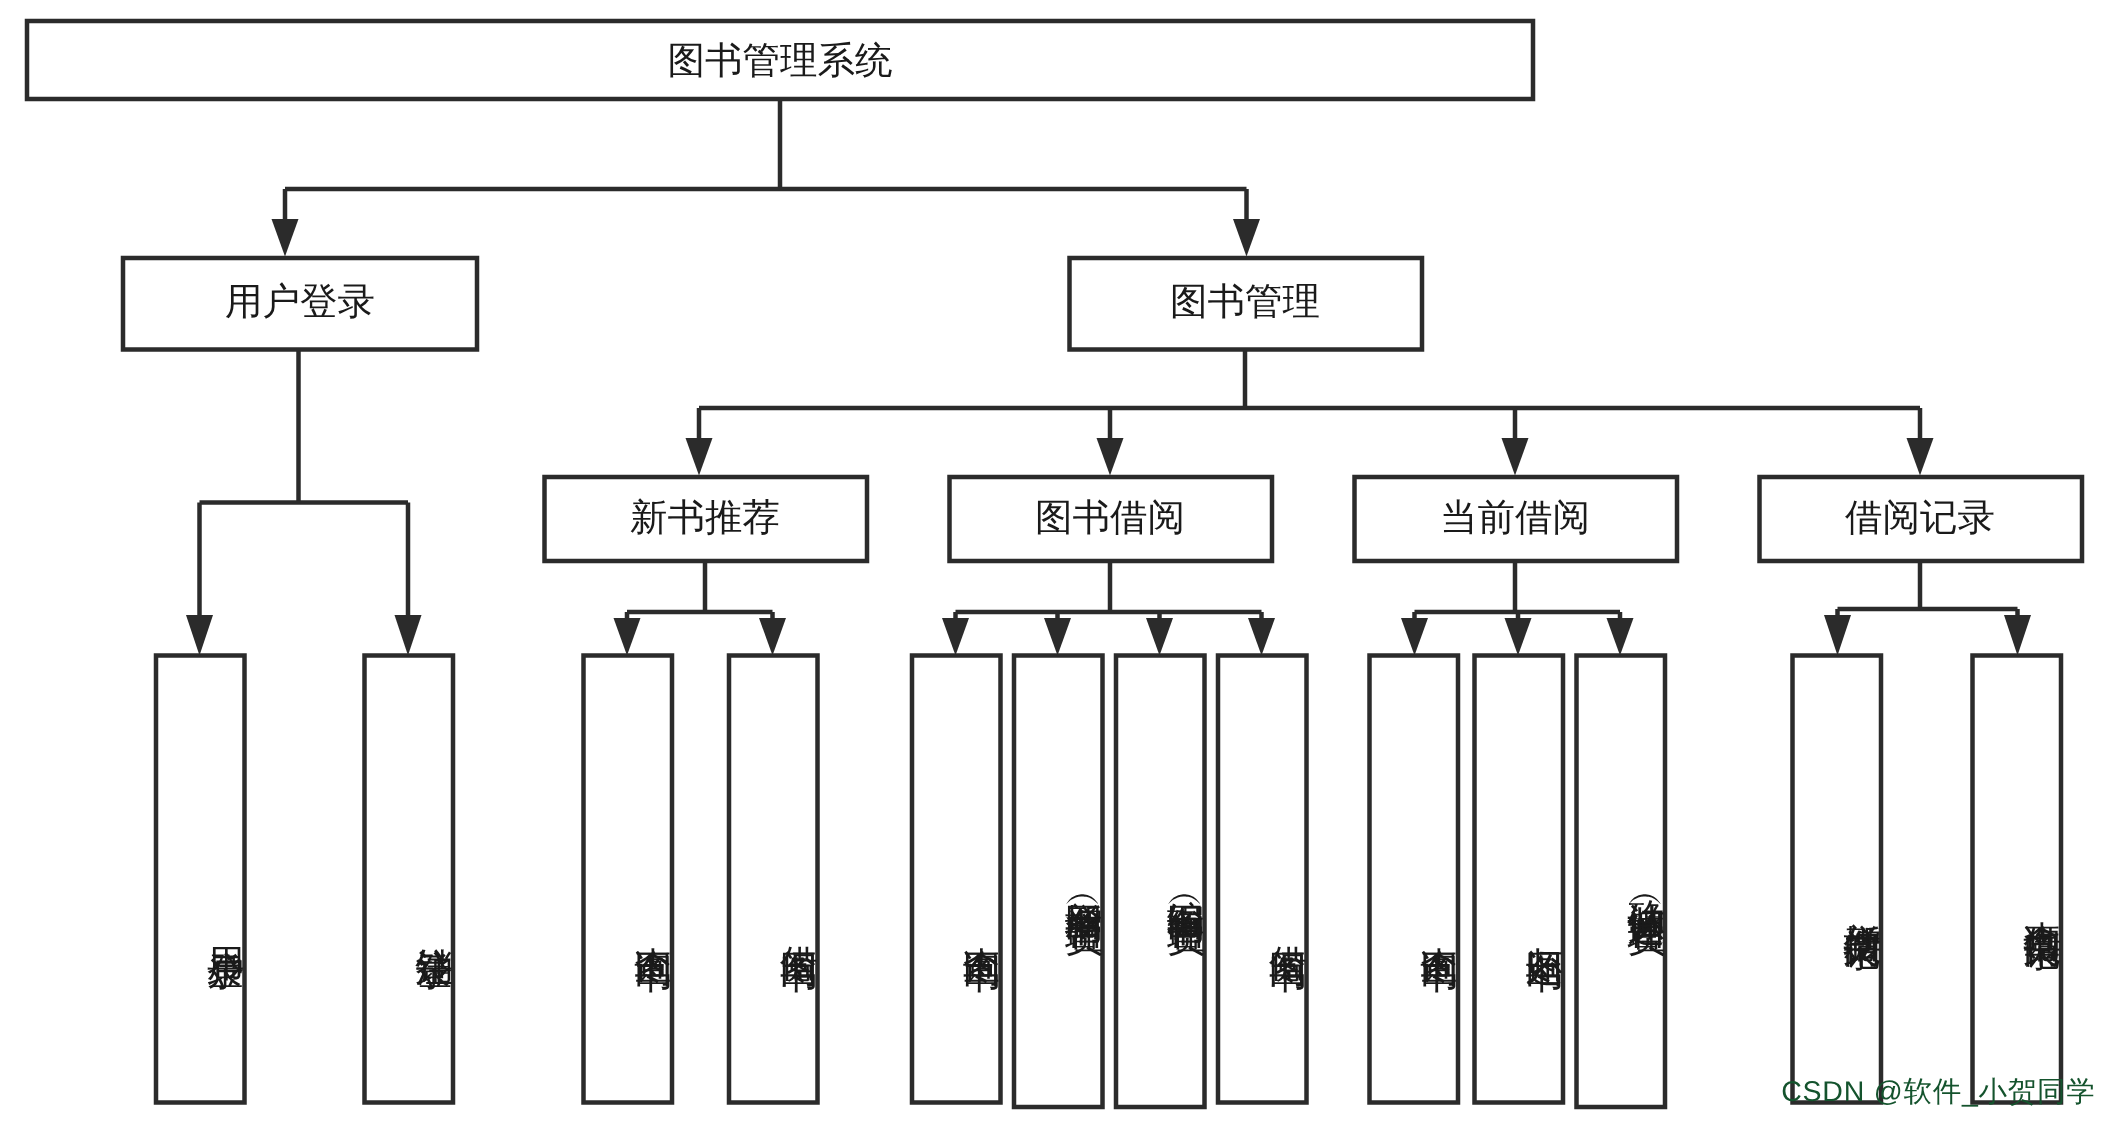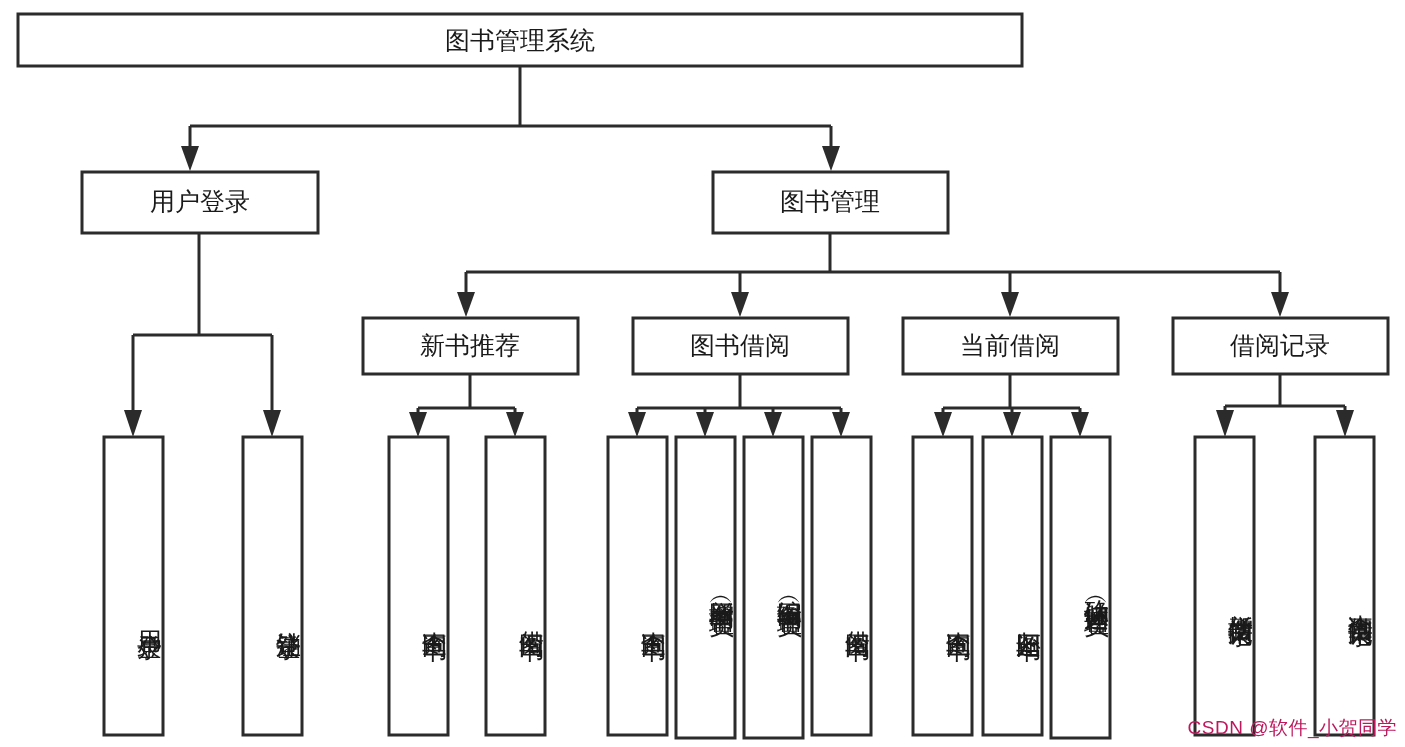--- a/index.html
+++ b/index.html
@@ -64,21 +64,21 @@
     justify-content: center;
     pointer-events: none;
     white-space: nowrap;
   }
   .watermark {
     position: absolute;
     right: 8px;
     bottom: 6px;
     font-family: "Liberation Sans", "DejaVu Sans", sans-serif;
     font-size: 19px;
-    color: #be185d;
+    color: #14532d;
     letter-spacing: 0.5px;
     white-space: nowrap;
   }
 </style>
 </head>
 <body>
 
 <div id="diagram-root">
 
   <svg class="diagram-canvas" viewBox="0 0 1405 747" xmlns="http://www.w3.org/2000/svg">

